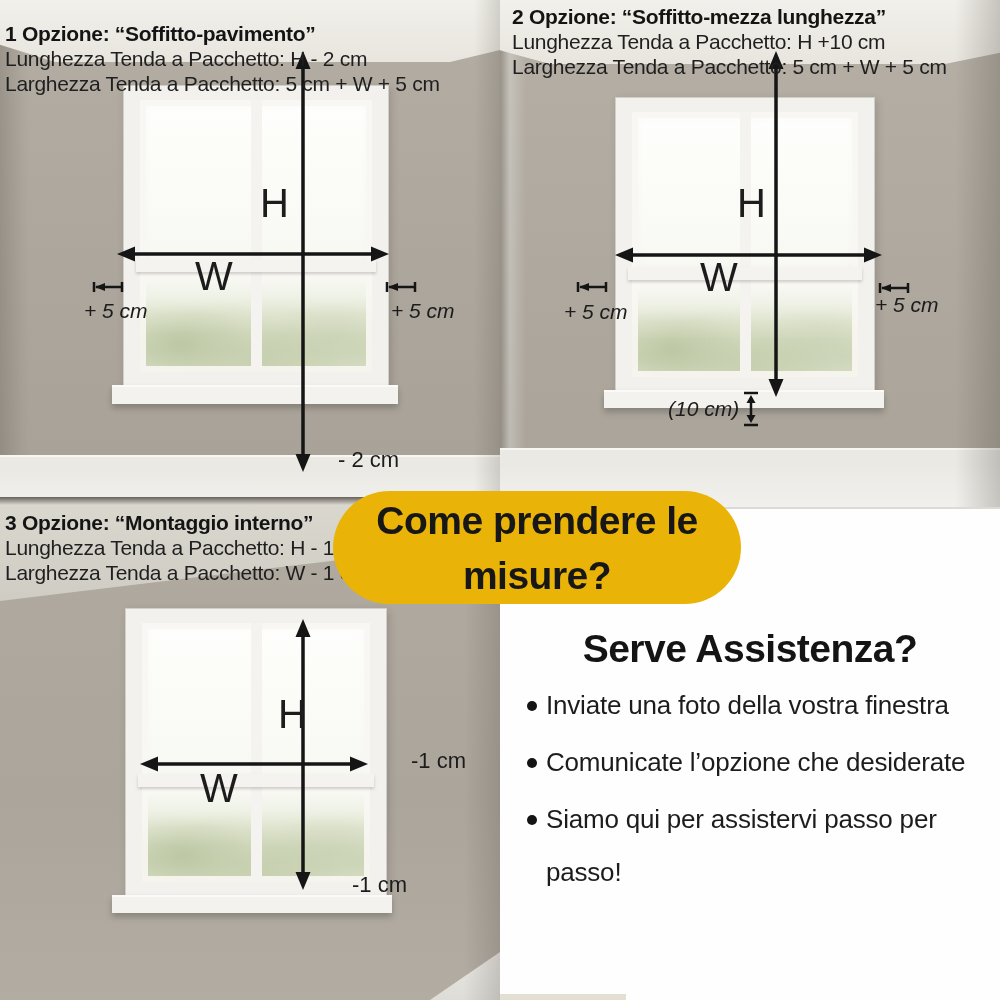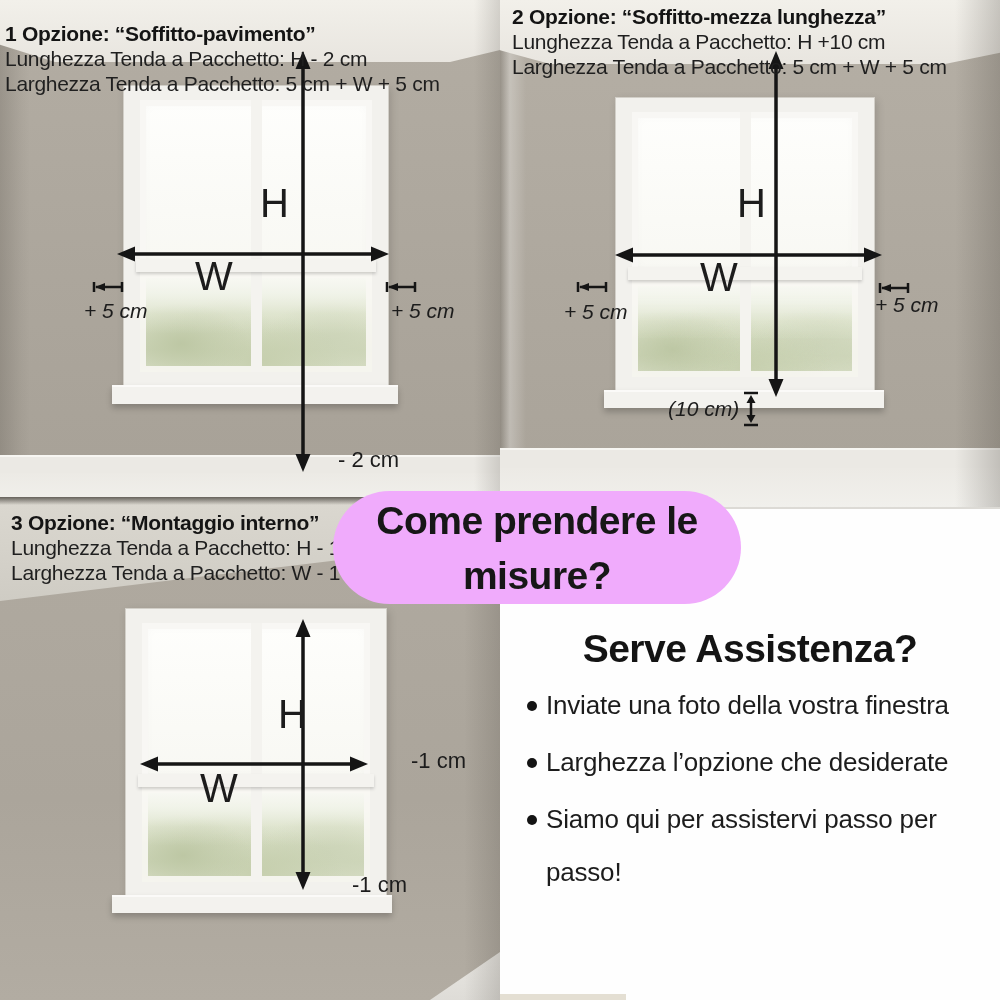--- a/index.html
+++ b/index.html
@@ -67,21 +67,21 @@
   .offset-note{font-size:22px;line-height:1;margin-left:17px;}
   .bracket{position:absolute;z-index:4;}
 
   
   .opt-text{position:absolute;z-index:5;white-space:nowrap;letter-spacing:-0.3px;}
   .opt-heading{font-size:21px;font-weight:bold;line-height:25px;color:#141414;}
   .opt-line{font-size:21px;line-height:25px;color:#1f1f1f;}
 
   
   .pill{position:absolute;left:333px;top:491px;width:408px;height:113px;z-index:10;
-      background:#f0abfc;border-radius:60px;display:flex;flex-direction:column;
+      background:#eab308;border-radius:60px;display:flex;flex-direction:column;
       align-items:center;justify-content:center;}
   .pill-line{font-size:39px;font-weight:bold;line-height:55px;color:#171717;letter-spacing:-0.5px;}
 
   
   .panel{position:absolute;left:500px;top:507px;width:500px;height:493px;background:#fefefe;
       border-top:2px solid #dcdad5;z-index:2;}
   .assist-heading{position:absolute;top:118px;left:0;right:0;text-align:center;
       font-size:39px;font-weight:bold;color:#141414;letter-spacing:-0.5px;}
   .bullets{position:absolute;top:170px;left:27px;width:440px;}
   .bullet-item{position:relative;padding-left:19px;font-size:26px;line-height:53px;
@@ -236,32 +236,32 @@
       <line x1="154" y1="267" x2="354" y2="267"></line>
       <polygon points="140,267 158,259.5 158,274.5"></polygon>
       <polygon points="368,267 350,259.5 350,274.5"></polygon>
     </svg>
 
     <div class="mlabel dim-letter" style="left:278px;top:197px">H</div>
     <div class="mlabel dim-letter" style="left:200px;top:271px">W</div>
     <div class="mlabel offset-note" style="left:394px;top:253px">-1 cm</div>
     <div class="mlabel offset-note" style="left:335px;top:377px">-1 cm</div>
 
-    <div class="opt-text" style="left:11px;top:13px">
+    <div class="opt-text" style="left:5px;top:13px">
       <div class="opt-heading">3 Opzione: “Montaggio interno”</div>
       <div class="opt-line">Lunghezza Tenda a Pacchetto: H - 1 cm</div>
       <div class="opt-line">Larghezza Tenda a Pacchetto: W - 1 cm</div>
     </div>
   </section>
 
   <section class="panel">
     <div class="assist-heading">Serve Assistenza?</div>
     <div class="bullets">
       <div class="bullet-item">Inviate una foto della vostra finestra</div>
-      <div class="bullet-item">Larghezza l’opzione che desiderate</div>
+      <div class="bullet-item">Comunicate l’opzione che desiderate</div>
       <div class="bullet-item">Siamo qui per assistervi passo per passo!</div>
     </div>
   </section>
 
   <div class="pill">
     <div class="pill-line">Come prendere le</div>
     <div class="pill-line">misure?</div>
   </div>
 
   <div class="bottom-strip"></div>

